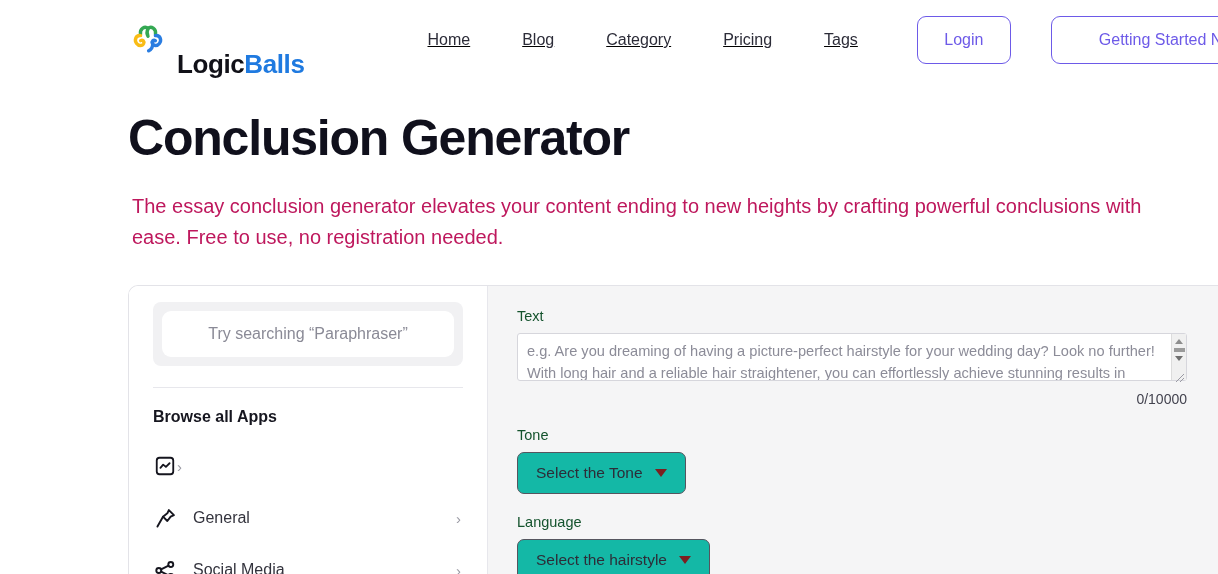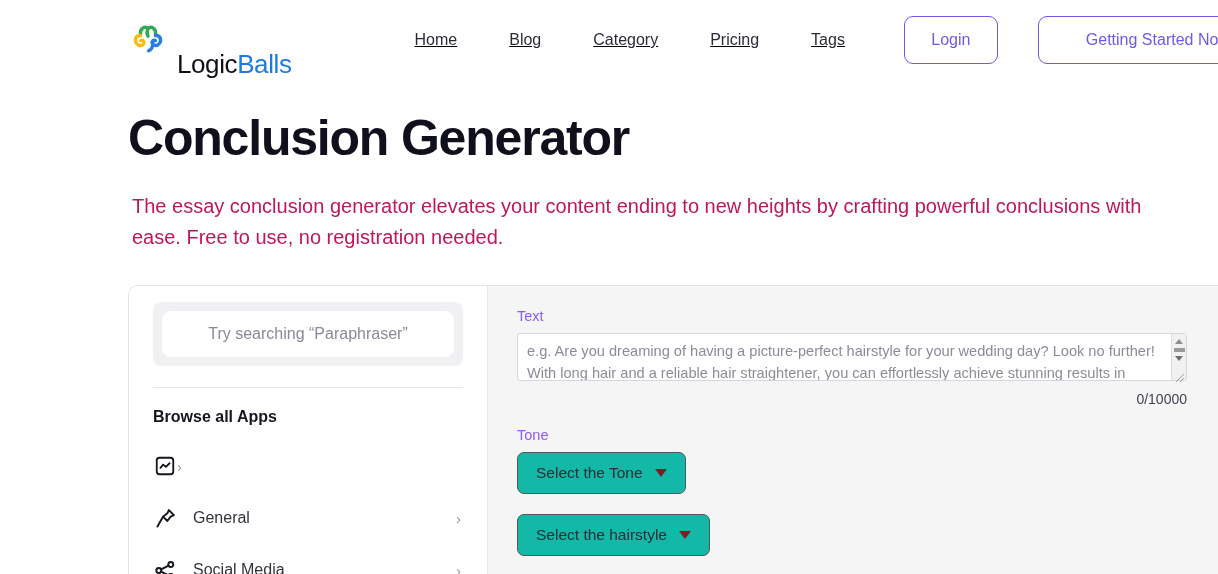--- a/index.html
+++ b/index.html
@@ -22,21 +22,21 @@
   }
   .brand {
     display: flex;
     align-items: center;
     gap: 9px;
     margin-left: 128px;
   }
   .brand-mark { width: 40px; height: 40px; display: block; flex: 0 0 auto; }
   .brand-text {
     font-size: 26px;
-    font-weight: 400;
+    font-weight: 700;
     letter-spacing: -0.4px;
     line-height: 1;
     white-space: nowrap;
     margin-top: 48px;
   }
   .brand-text .b-logic { color: #111118; }
   .brand-text .b-balls { color: #1f7ae0; }
 
   .nav {
     display: flex;
@@ -176,21 +176,21 @@
 
   
   .content {
     flex: 1 1 auto;
     background: #f5f5f6;
     padding: 22px 31px 0 29px;
     min-width: 0;
   }
   .field-label {
     font-size: 14.5px;
-    color: #8b5cf6;
+    color: #14532d;
     margin: 0 0 9px 0;
   }
   .textarea-wrap { position: relative; }
   .text-area {
     width: 100%;
     height: 48px;
     border: 1px solid #d6d6dc;
     border-radius: 3px;
     background: #ffffff;
     font-family: "Liberation Sans", sans-serif;
@@ -372,20 +372,21 @@
 
     <div class="field-block">
       <div class="field-label">Tone</div>
       <div class="select-box">
         <span>Select the Tone</span>
         <span class="caret"></span>
       </div>
     </div>
 
     <div class="field-block">
+      <div class="field-label">Language</div>
       <div class="select-box">
         <span>Select the hairstyle</span>
         <span class="caret"></span>
       </div>
     </div>
 
   </div>
 </div>
 
 </body></html>

